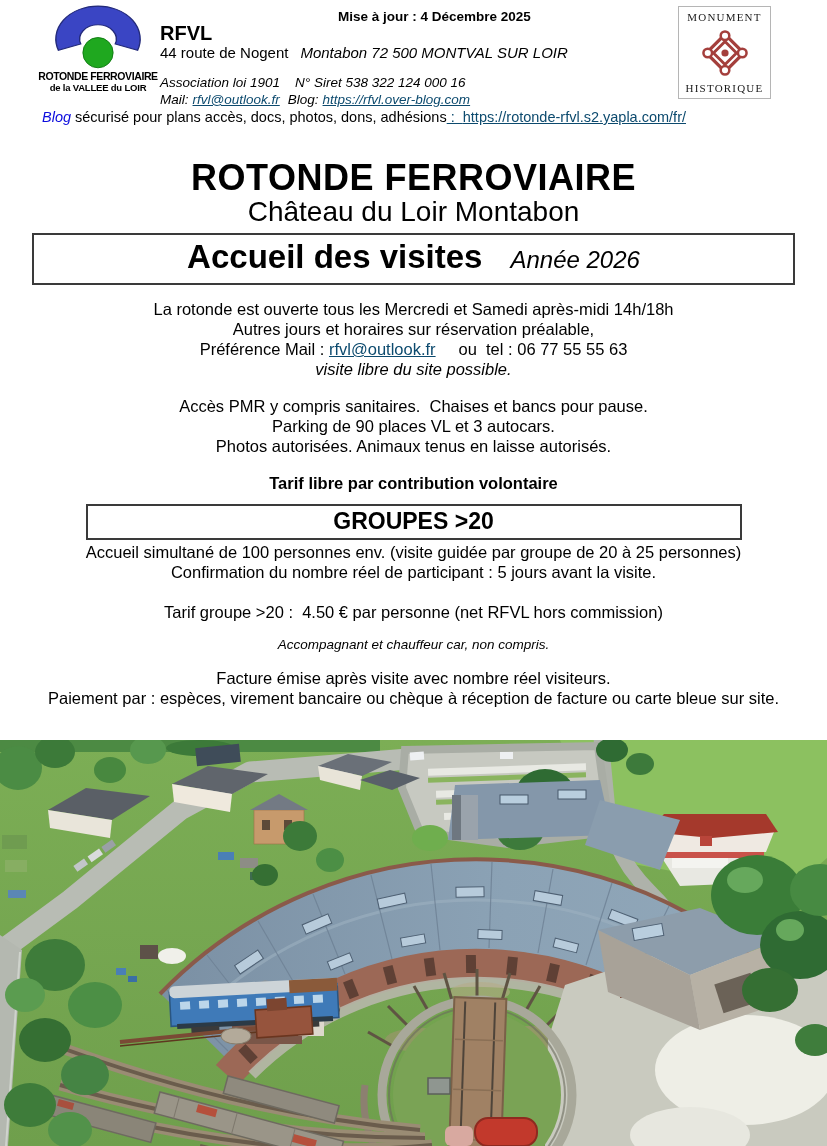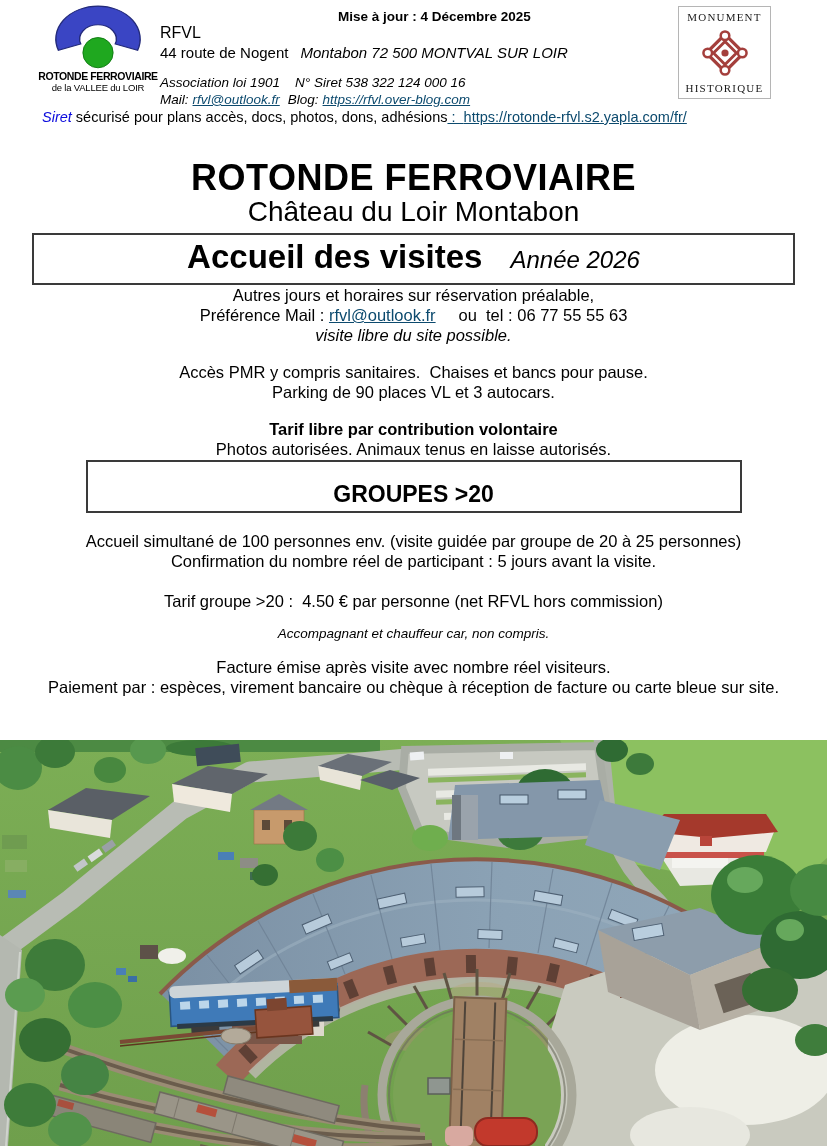--- a/index.html
+++ b/index.html
@@ -6,47 +6,47 @@
   .page{position:relative;width:827px;height:1146px;margin:0 auto;background:#ffffff;
         font-family:"Liberation Sans",sans-serif;color:#000;overflow:hidden;}
   .it{font-style:italic}
   .b{font-weight:bold}
   .pre{white-space:pre-wrap}
   .link{color:#0c4a6e;text-decoration:underline;cursor:pointer}
   
   .hdr{position:absolute;left:0;top:0;width:827px;height:132px}
   .logo{position:absolute;left:38px;top:5px;width:120px;text-align:center;line-height:11px}
   .logo-l1{font-size:10.5px;font-weight:bold;letter-spacing:-0.4px}
-  .logo-l2{font-size:9.5px;font-weight:normal;letter-spacing:-0.2px}
+  .logo-l2{font-size:9.5px;font-weight:bold;letter-spacing:-0.2px}
   .upd{position:absolute;left:338px;top:9px;font-weight:bold;font-size:13.5px}
   .org{position:absolute;left:160px;top:23px;font-size:13.5px}
-  .org-name{font-size:16px;font-weight:normal;line-height:20px}
+  .org-name{font-size:20px;font-weight:bold;line-height:20px}
   .addr{font-size:15px;line-height:19px}
   .addr .city{font-style:italic;margin-left:12px}
   .assoc{font-style:italic;margin-top:12px;line-height:17px}
   .mb{font-style:italic;line-height:17px}
   .mb .lab2{margin-left:8px}
   .mb .link{margin-left:4px}
   .mh{position:absolute;left:678px;top:6px;width:93px;height:93px;border:1px solid #b5b5b5;
       background:#fff;display:flex;flex-direction:column;align-items:center;justify-content:space-between;
       padding:4px 2px;box-sizing:border-box;font-family:"Liberation Serif",serif;font-size:11px;
       letter-spacing:1.2px;color:#1a1a1a}
   .site{position:absolute;left:42px;top:109px;font-size:14.5px}
   .site .sw{color:#0b0bdd;font-style:italic}
   
   .main{position:absolute;left:0;top:132px;width:827px;text-align:center}
   .title{font-size:36px;font-weight:bold;letter-spacing:0.5px;margin:26px 0 0;line-height:40px}
   .subtitle{font-size:28px;margin:2px 0 0;line-height:24px}
   .box1{width:751px;margin:9px auto 0;border:2px solid #3a3a3a;padding:3px 4px 7px}
   .box1 .t{font-size:33px;font-weight:bold}
   .box1 .y{font-size:24px;font-style:italic;margin-left:28px}
   .p{font-size:16.5px;line-height:20px;margin:0}
-  .mt14{margin-top:14px}.mt16{margin-top:20px}.mt17{margin-top:17px}.mt15{margin-top:15px}.mt2{margin-top:18px}
+  .mt14{margin-top:14px}.mt16{margin-top:20px}.mt17{margin-top:17px}.mt15{margin-top:15px}.mt2{margin-top:2px}
   .note{font-size:13.5px;line-height:17px;font-style:italic}
-  .box2{width:652px;margin:1px auto 0;border:2px solid #3a3a3a;padding:19px 0 3px}
+  .box2{width:652px;margin:11px auto 0;border:2px solid #3a3a3a;padding:2px 0 3px}
   .box2 .t{font-size:23px;font-weight:bold}
   
   .photo{position:absolute;left:0;top:740px;width:827px;height:406px;margin:0}
   .photo svg{display:block}
 </style>
 </head>
 <body>
 
 <div class="page">
 
@@ -82,43 +82,44 @@
         <circle cx="32" cy="8" r="6" fill="#fff" stroke="#a43f3c" stroke-width="3.5"></circle>
         <circle cx="56" cy="32" r="6" fill="#fff" stroke="#a43f3c" stroke-width="3.5"></circle>
         <circle cx="32" cy="56" r="6" fill="#fff" stroke="#a43f3c" stroke-width="3.5"></circle>
         <circle cx="8" cy="32" r="6" fill="#fff" stroke="#a43f3c" stroke-width="3.5"></circle>
         <circle cx="32" cy="32" r="5" fill="#a43f3c"></circle>
       </svg>
       <div>HISTORIQUE</div>
     </div>
 
     <div class="site">
-      <span class="sw">Siret</span><span class="pre"> sécurisé pour plans accès, docs, photos, dons, adhésions</span><a class="link pre"> :  </a><a class="link">https://rotonde-rfvl.s2.yapla.com/fr/</a>
+      <span class="sw">Blog</span><span class="pre"> sécurisé pour plans accès, docs, photos, dons, adhésions</span><a class="link pre"> :  </a><a class="link">https://rotonde-rfvl.s2.yapla.com/fr/</a>
     </div>
   </div>
 
   <div class="main">
 
     <h1 class="title">ROTONDE FERROVIAIRE</h1>
     <div class="subtitle">Château du Loir Montabon</div>
 
     <div class="box1">
       <span class="t">Accueil des visites</span><span class="y">Année 2026</span>
     </div>
 
+    <p class="p mt14">La rotonde est ouverte tous les Mercredi et Samedi après-midi 14h/18h</p>
     <p class="p">Autres jours et horaires sur réservation préalable,</p>
     <p class="p"><span class="pre">Préférence Mail : </span><a class="link">rfvl@outlook.fr</a><span class="pre">     ou  tel : 06 77 55 55 63</span></p>
 
     <p class="p it">visite libre du site possible.</p>
 
     <p class="p mt17 pre">Accès PMR y compris sanitaires.  Chaises et bancs pour pause.</p>
     <p class="p">Parking de 90 places VL et 3 autocars.</p>
+    <p class="p">Photos autorisées. Animaux tenus en laisse autorisés.</p>
+
     <p class="p b mt17">Tarif libre par contribution volontaire</p>
-
-    <p class="p">Photos autorisées. Animaux tenus en laisse autorisés.</p>
 
     <div class="box2">
       <span class="t">GROUPES &gt;20</span>
     </div>
 
     <p class="p mt2">Accueil simultané de 100 personnes env. (visite guidée par groupe de 20 à 25 personnes)</p>
     <p class="p">Confirmation du nombre réel de participant : 5 jours avant la visite.</p>
 
     <p class="p mt16 pre">Tarif groupe &gt;20 :  4.50 € par personne (net RFVL hors commission)</p>
     <p class="note">Accompagnant et chauffeur car, non compris.</p>

